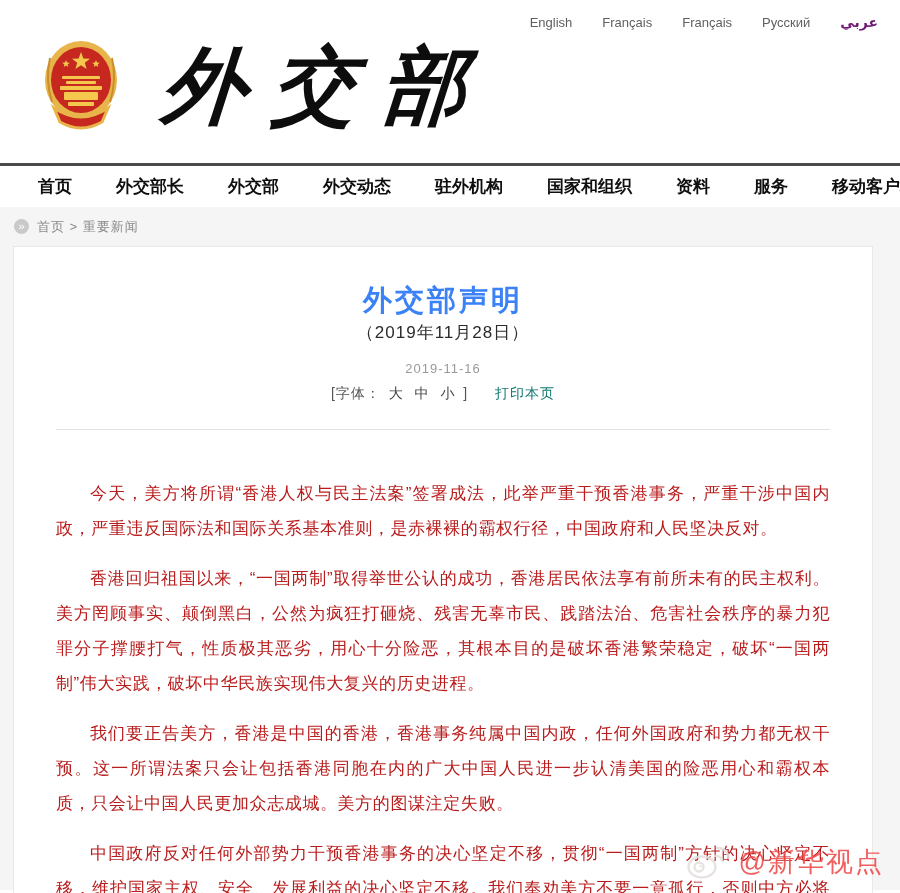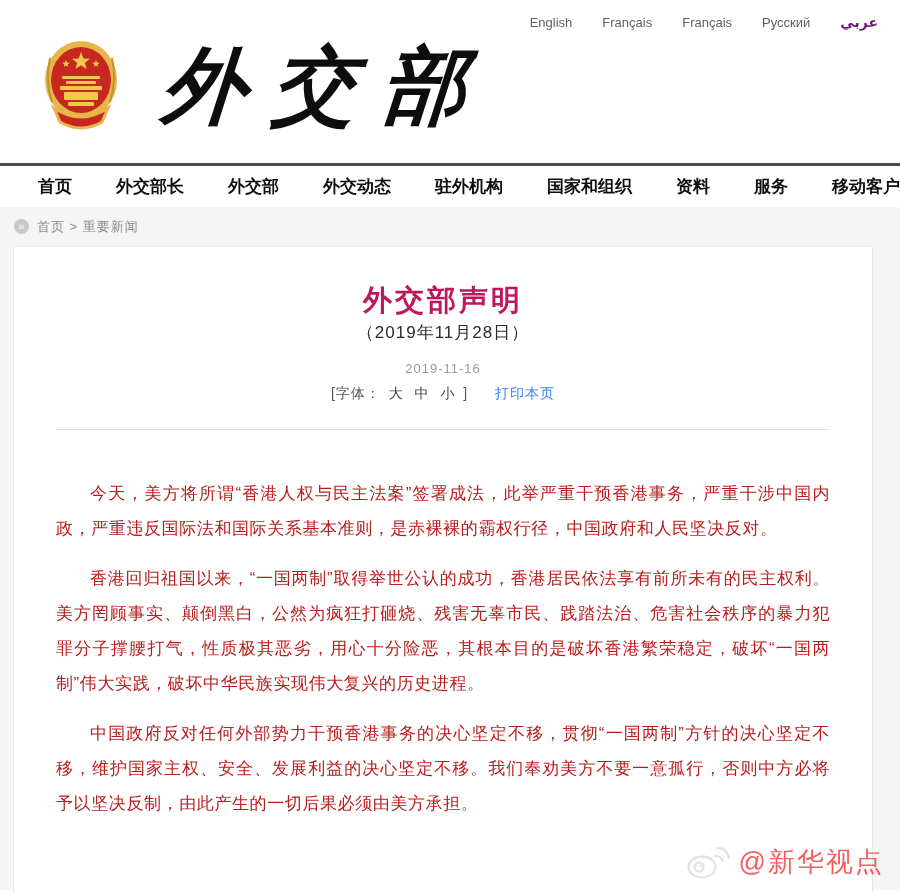--- a/index.html
+++ b/index.html
@@ -23,26 +23,26 @@
 
   
   .lower { height:683px; background:#f5f5f5; position:relative; }
   .breadcrumb { display:flex; align-items:center; padding:9px 0 0 14px; height:30px; }
   .crumb-icon { width:15px; height:15px; border-radius:50%; background:#c9c9c9; color:#ffffff; font-size:11px; line-height:15px; text-align:center; margin-right:8px; }
   .crumb-text { font-size:13px; color:#8a8a8a; letter-spacing:1px; }
   .crumb-text .link { cursor:pointer; }
 
   
   .card { position:absolute; left:13px; right:27px; top:39px; height:660px; background:#ffffff; border:1px solid #e9e9e9; padding:0 42px; }
-  .art-title { margin-top:34px; text-align:center; font-size:29px; font-weight:bold; color:#be185d; letter-spacing:3px; }
+  .art-title { margin-top:34px; text-align:center; font-size:29px; font-weight:bold; color:#3b82f6; letter-spacing:3px; }
   .art-subtitle { text-align:center; font-size:17px; color:#2b2b2b; letter-spacing:1px; }
   .art-date { margin-top:17px; text-align:center; font-size:13px; color:#9a9a9a; letter-spacing:1px; }
   .art-meta { margin-top:9px; text-align:center; font-size:14px; color:#555555; letter-spacing:1px; }
   .art-meta .fs-opt { cursor:pointer; margin:0 3px; color:#444444; }
-  .art-meta .print { margin-left:22px; color:#3b82f6; cursor:pointer; }
+  .art-meta .print { margin-left:22px; color:#0f766e; cursor:pointer; }
   .divider { margin-top:26px; border:none; border-top:1px solid #e3e3e3; height:0; }
   .art-body { margin-top:46px; }
   .art-body p { font-size:17px; color:#b91c1c; line-height:35px; text-align:justify; text-indent:2em; letter-spacing:0.6px; margin-bottom:15px; }
 
   
   .watermark { position:absolute; right:16px; top:843px; display:flex; align-items:center; opacity:0.85; }
   .wm-icon { width:46px; height:38px; }
   .wm-text { font-size:27px; font-weight:normal; color:#ef4444; letter-spacing:2px; margin-left:8px; font-family:"Liberation Sans","DejaVu Sans",sans-serif; }
 </style>
 </head>
@@ -123,20 +123,21 @@
         <span class="fs-opt">小</span>
         <span>]</span>
         <span class="print">打印本页</span>
       </div>
 
       <hr class="divider">
 
       <div class="art-body">
         <p>今天，美方将所谓“香港人权与民主法案”签署成法，此举严重干预香港事务，严重干涉中国内政，严重违反国际法和国际关系基本准则，是赤裸裸的霸权行径，中国政府和人民坚决反对。</p>
         <p>香港回归祖国以来，“一国两制”取得举世公认的成功，香港居民依法享有前所未有的民主权利。美方罔顾事实、颠倒黑白，公然为疯狂打砸烧、残害无辜市民、践踏法治、危害社会秩序的暴力犯罪分子撑腰打气，性质极其恶劣，用心十分险恶，其根本目的是破坏香港繁荣稳定，破坏“一国两制”伟大实践，破坏中华民族实现伟大复兴的历史进程。</p>
+        <p>我们要正告美方，香港是中国的香港，香港事务纯属中国内政，任何外国政府和势力都无权干预。这一所谓法案只会让包括香港同胞在内的广大中国人民进一步认清美国的险恶用心和霸权本质，只会让中国人民更加众志成城。美方的图谋注定失败。</p>
         <p>中国政府反对任何外部势力干预香港事务的决心坚定不移，贯彻“一国两制”方针的决心坚定不移，维护国家主权、安全、发展利益的决心坚定不移。我们奉劝美方不要一意孤行，否则中方必将予以坚决反制，由此产生的一切后果必须由美方承担。</p>
       </div>
     </div>
   </div>
 
   <div class="watermark">
     <svg class="wm-icon" viewBox="0 0 46 38" xmlns="http://www.w3.org/2000/svg" fill="none" stroke="#e4dede" stroke-width="2.4">
       <ellipse cx="17" cy="24" rx="13.5" ry="10.5"></ellipse>
       <circle cx="14" cy="24" r="4.5"></circle>
       <circle cx="15.5" cy="23" r="1.2" fill="#e4dede" stroke="none"></circle>

